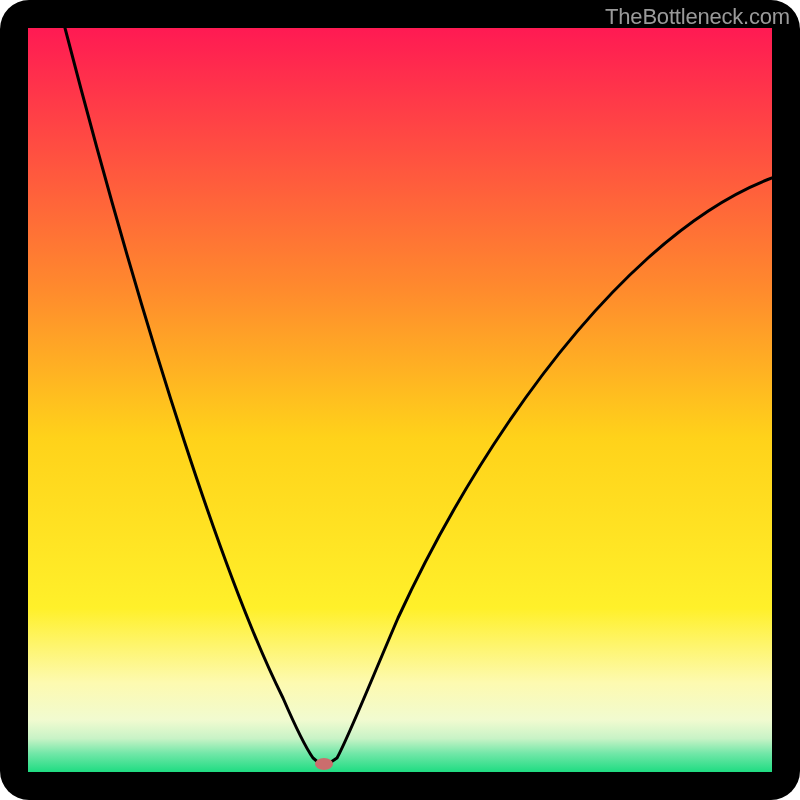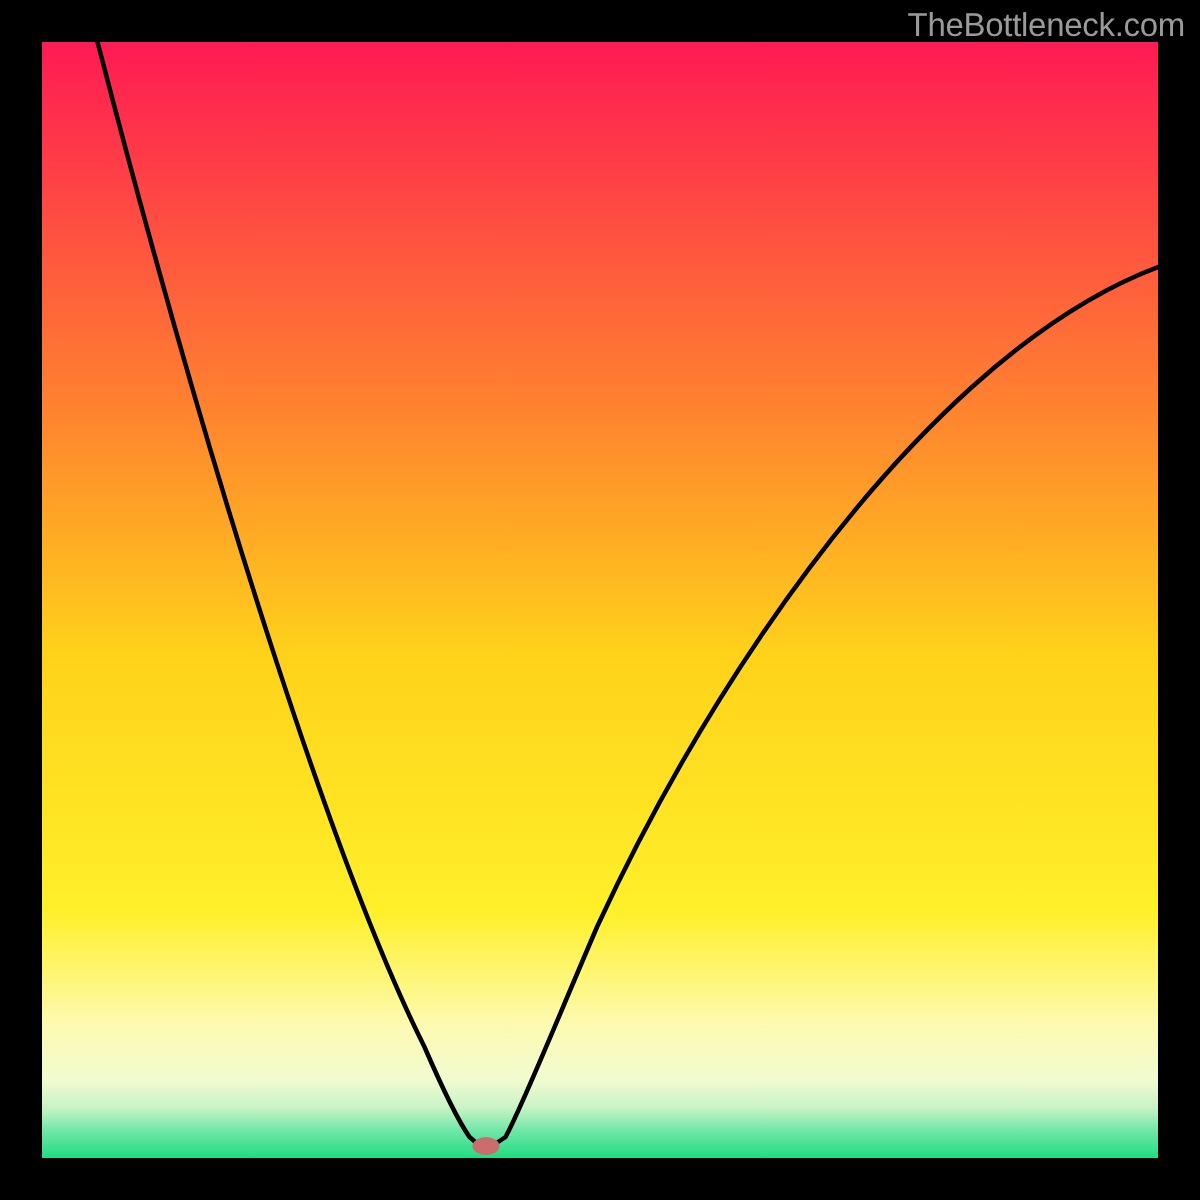--- a/index.html
+++ b/index.html
@@ -8,20 +8,21 @@
     width: 800px;
     height: 800px;
     overflow: hidden;
     font-family: Arial, Helvetica, sans-serif;
   }
   .frame {
     width: 800px;
     height: 800px;
     background: #000;
     position: relative;
+    border-radius: 29px;
   }
   .plot {
     position: absolute;
     left: 28px;
     top: 28px;
     width: 744px;
     height: 744px;
   }
   .watermark {
     position: absolute;

